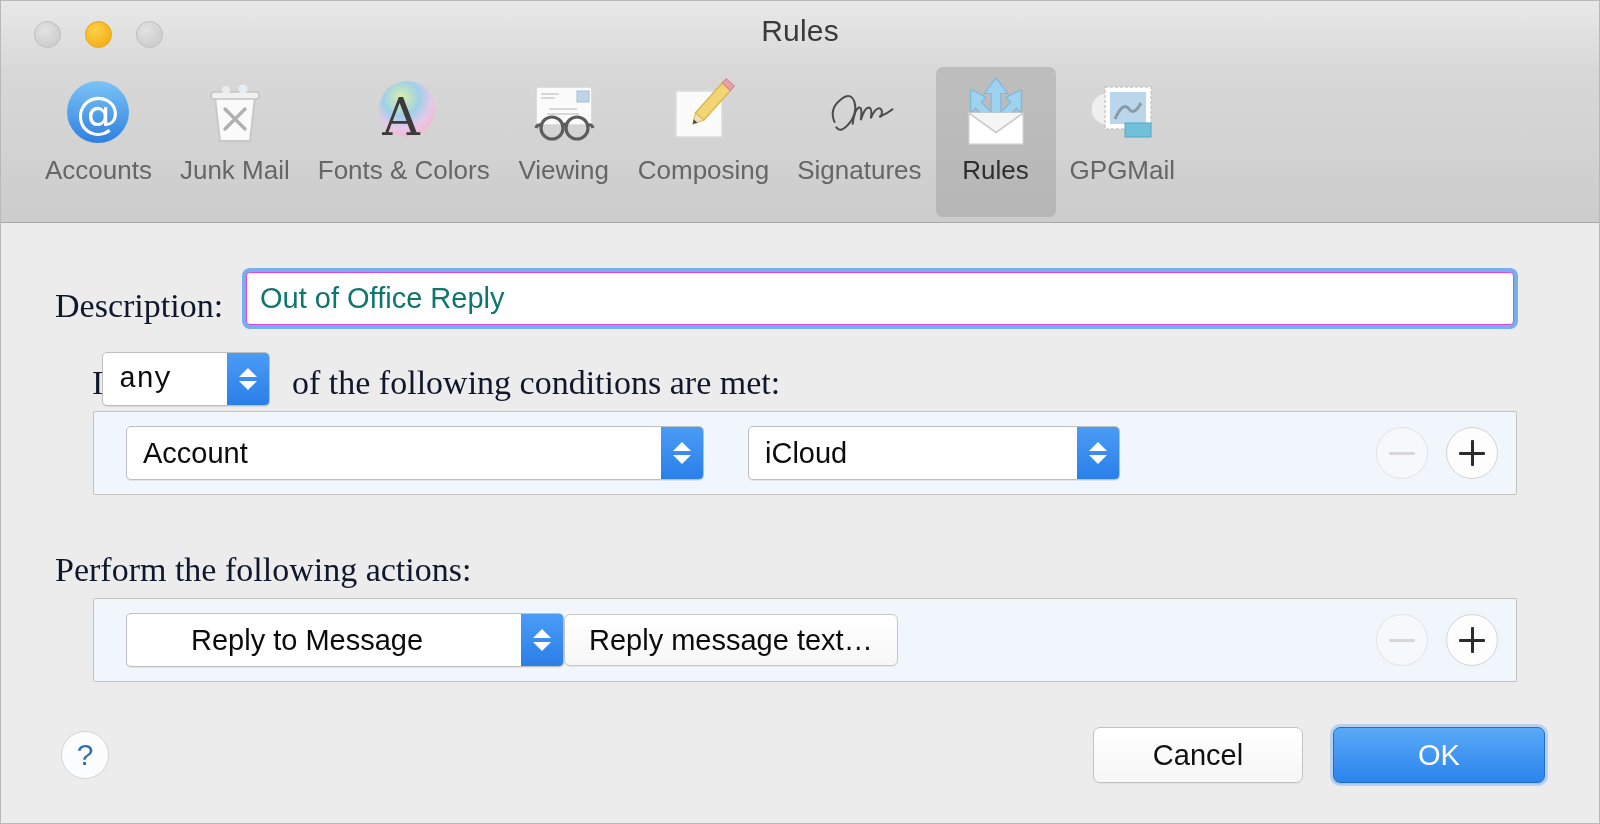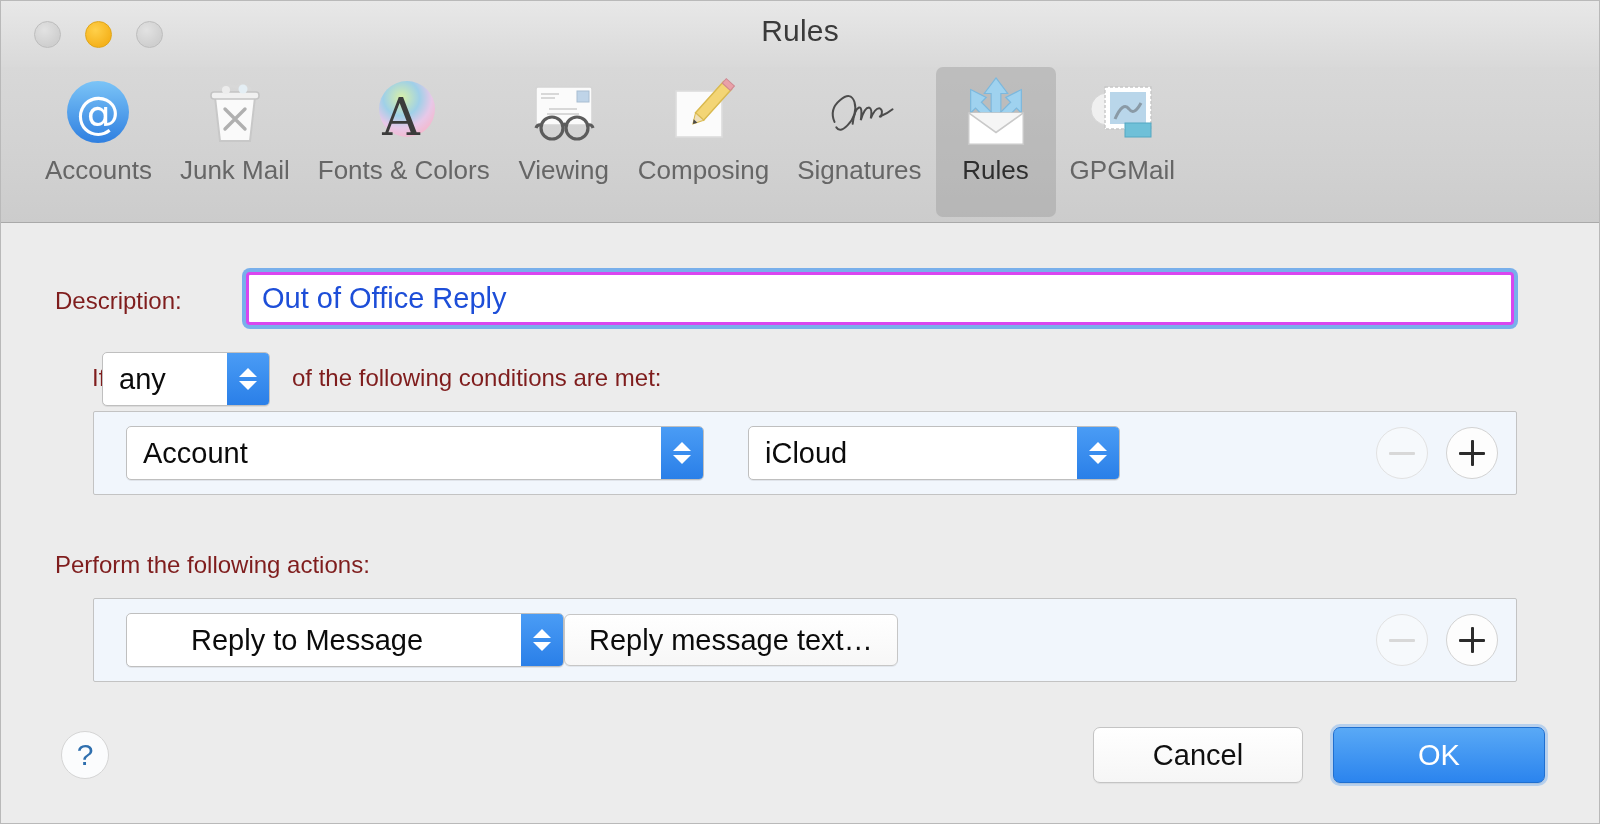--- a/index.html
+++ b/index.html
@@ -48,28 +48,28 @@
     padding:6px 14px 8px 14px;border-radius:7px;
     box-sizing:border-box;cursor:default;
   }
   .tbitem.selected{background:rgba(150,150,150,.40);height:150px;}
   .tbicon{width:78px;height:78px;display:flex;align-items:center;justify-content:center;margin-bottom:6px;}
   .tblabel{font-size:26px;color:#666666;white-space:nowrap;line-height:1.05;}
   .tbitem.selected .tblabel{color:#2e2e2e;}
 
   
   #content{position:relative;height:600px;background:#ececec;}
-  .lbl{font-size:24px;color:#7f1d1d;}
+  .lbl{font-size:34px;color:#0f172a;font-family:Liberation Serif, serif;}
   #desc-label{position:absolute;left:54px;top:64px;}
   #desc-field{
     position:absolute;left:245px;top:49px;width:1268px;height:53px;
-    background:#ffffff;border:3px solid #d946ef;border-radius:4px;
+    background:#ffffff;border:1px solid #d946ef;border-radius:4px;
     box-shadow:0 0 0 4px rgba(100,165,235,.85);
     box-sizing:border-box;display:flex;align-items:center;padding-left:13px;
-    font-size:29px;color:#1d4ed8;
+    font-size:29px;color:#0f766e;
   }
 
   #if-label{position:absolute;left:54px;top:141px;margin-left:37px;}
   #if-popup{position:absolute;left:101px;top:129px;}
   #cond-label{position:absolute;left:291px;top:141px;}
 
   
   .popup{
     position:relative;height:54px;display:inline-flex;align-items:center;
     background:#ffffff;border:1px solid #bfbfbf;border-radius:5px;
@@ -283,21 +283,21 @@
     </div>
 
   </div>
 
   <div id="content">
 
     <div class="lbl" id="desc-label">Description:</div>
     <div id="desc-field" placeholder="Description">Out of Office Reply</div>
 
     <div class="lbl" id="if-label">If</div>
-    <div class="popup" id="if-popup" style="width:168px;">
+    <div class="popup" id="if-popup" style="width:168px;font-family:Liberation Mono, monospace;">
       <span class="ptext">any</span>
       <span class="parrows">
         <span class="chev up"></span>
           <span class="chev dn"></span>
       </span>
     </div>
     <div class="lbl" id="cond-label">of the following conditions are met:</div>
 
     <div class="rulebox" id="cond-box">
       <div class="popup" style="margin-left:32px;width:578px;">

